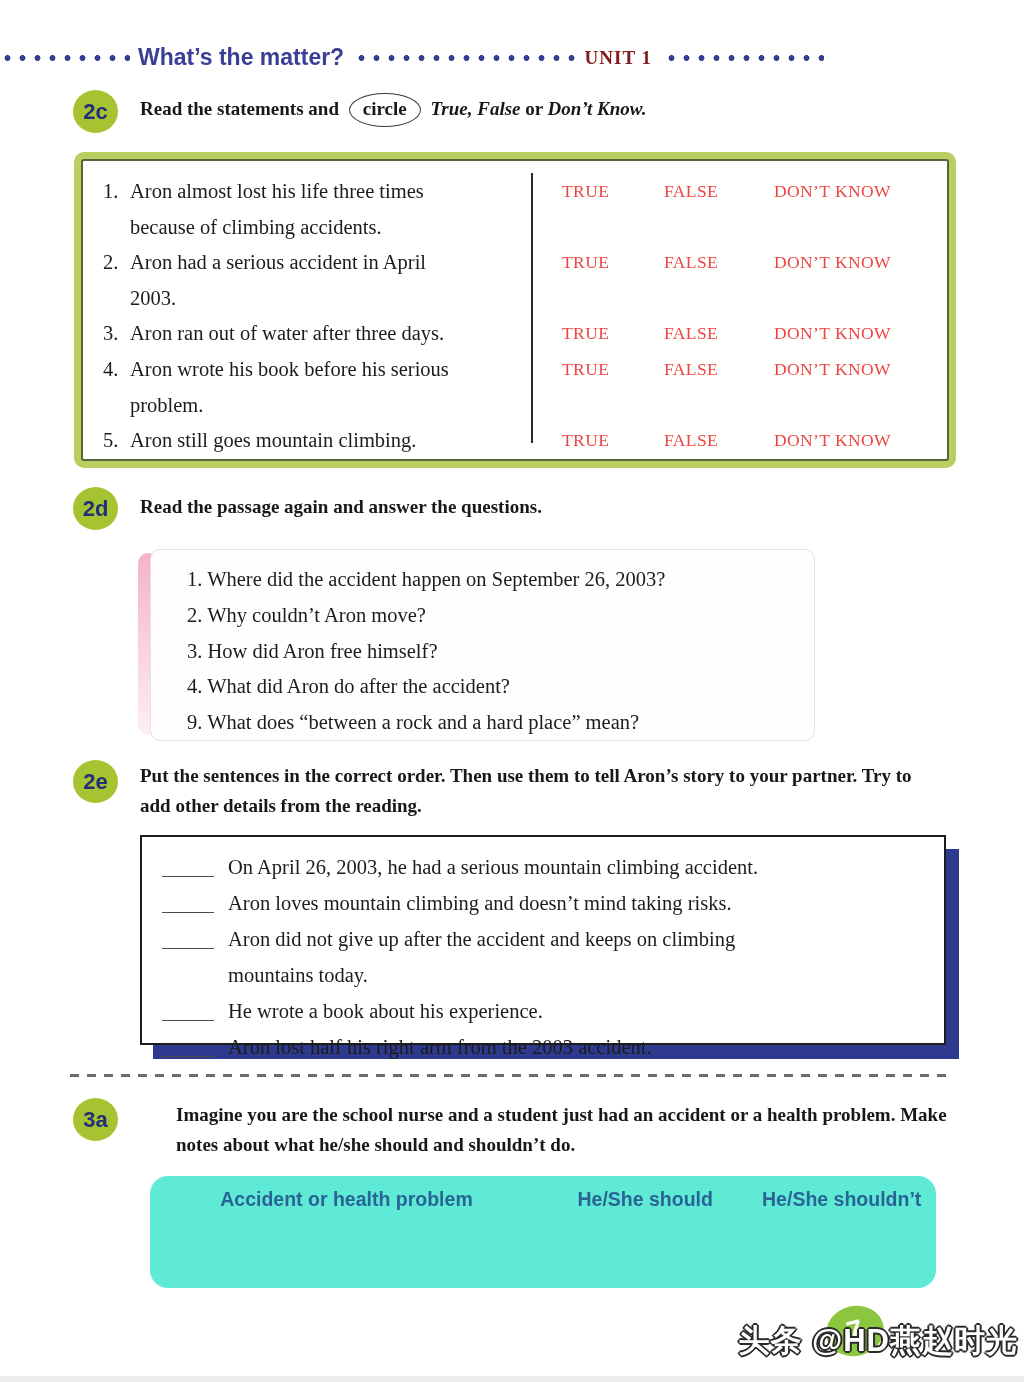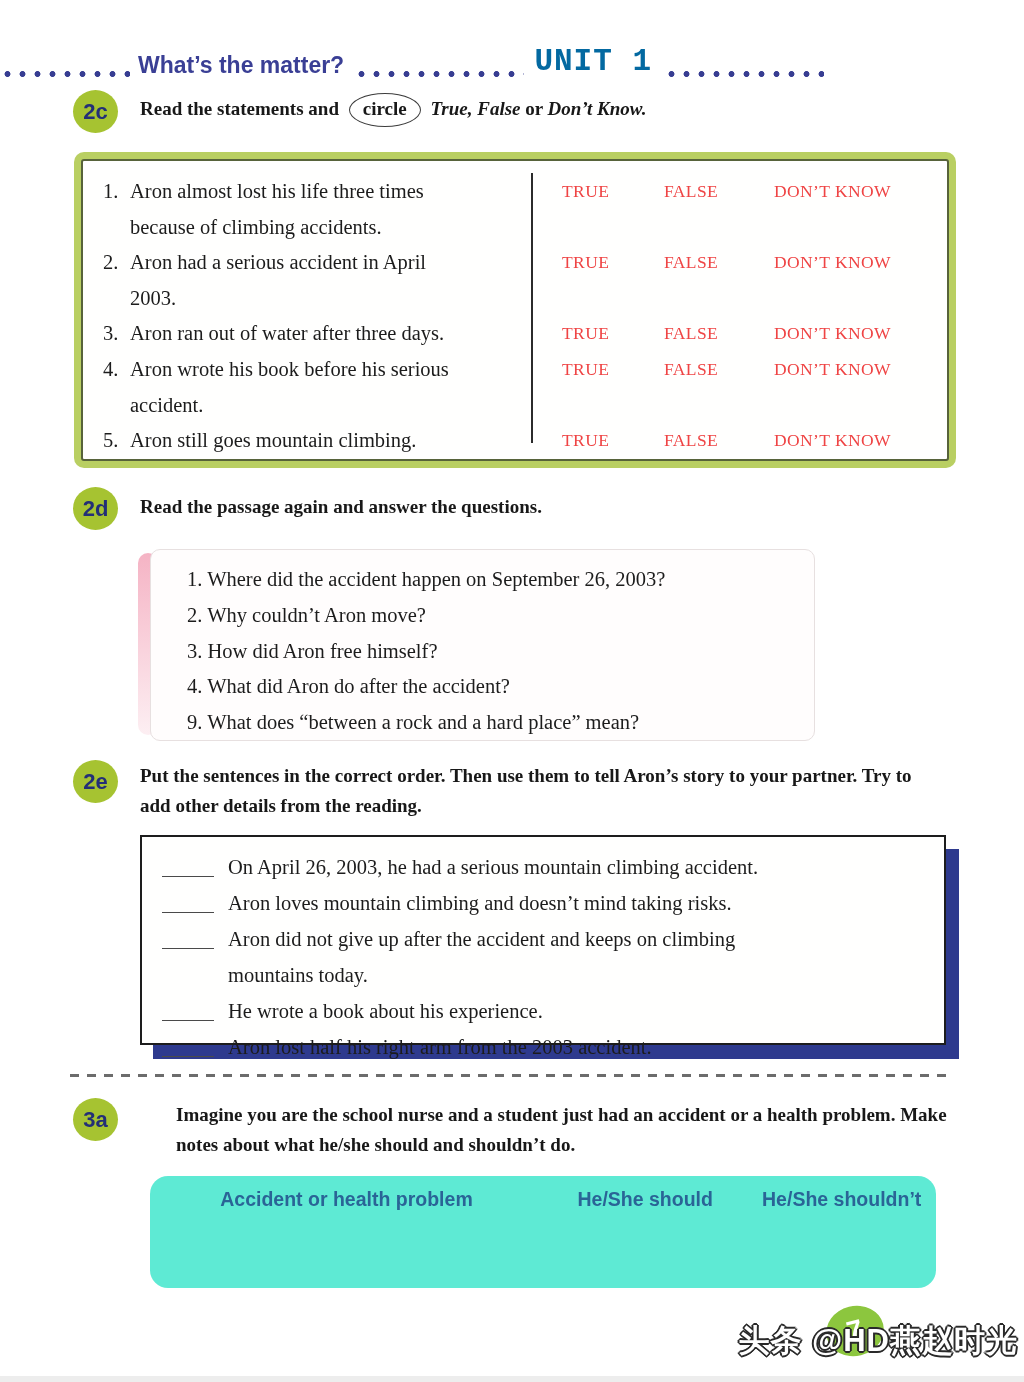--- a/index.html
+++ b/index.html
@@ -1,29 +1,29 @@
 <!DOCTYPE html>
 <html><head>
 <meta charset="utf-8">
 <style>
   html,body{margin:0;padding:0;background:#ffffff;}
   .page{position:relative;width:1024px;height:1382px;background:#ffffff;overflow:hidden;
         font-family:"Liberation Serif", serif;color:#1c1c1c;}
 
   
-  .header-row{position:absolute;top:44px;left:0;width:824px;display:flex;align-items:flex-end;}
+  .header-row{position:absolute;top:44px;left:0;width:824px;display:flex;align-items:center;}
   .dotline{height:10px;background-image:radial-gradient(circle,#373d92 2.6px,transparent 3.3px);
            background-size:15px 10px;background-repeat:repeat-x;background-position:left center;}
   .dot-left{width:130px;}
   .dot-mid{flex:1;margin:0 10px;}
   .dot-right{width:160px;margin-left:12px;}
   .header-title{font-family:"Liberation Sans",sans-serif;font-size:23px;font-weight:600;
                 color:#3a3f95;white-space:nowrap;margin-left:8px;}
-  .header-unit{font-family:Liberation Mono, monospace;font-size:31px;font-weight:800;
-               color:#0369a1;white-space:nowrap;letter-spacing:1px;}
+  .header-unit{font-family:Liberation Serif, serif;font-size:19px;font-weight:800;
+               color:#7f1d1d;white-space:nowrap;letter-spacing:1px;}
 
   
   .badge{position:absolute;width:45px;height:43px;border-radius:50%;background:#a6c331;
          color:#232f77;font-family:"Liberation Sans",sans-serif;font-weight:700;font-size:22px;
          display:flex;align-items:center;justify-content:center;}
 
   .instr{position:absolute;font-weight:700;font-size:19px;line-height:30px;color:#181818;}
 
   .circled{display:inline-block;border:1.7px solid #3c3c3c;border-radius:50%;
            padding:0px 13px 2px 13px;margin:0 5px;}
@@ -147,21 +147,21 @@
           <div class="ans-true">TRUE</div>
           <div class="ans-false">FALSE</div>
           <div class="ans-dk">DON’T KNOW</div>
         </div>
       </div>
 
       <div class="tf-row">
         <div class="tf-num">4.</div>
         <div class="tf-stmt">
           <div>Aron wrote his book before his serious</div>
-          <div>accident.</div>
+          <div>problem.</div>
         </div>
         <div class="tf-answers">
           <div class="ans-true">TRUE</div>
           <div class="ans-false">FALSE</div>
           <div class="ans-dk">DON’T KNOW</div>
         </div>
       </div>
 
       <div class="tf-row">
         <div class="tf-num">5.</div>

